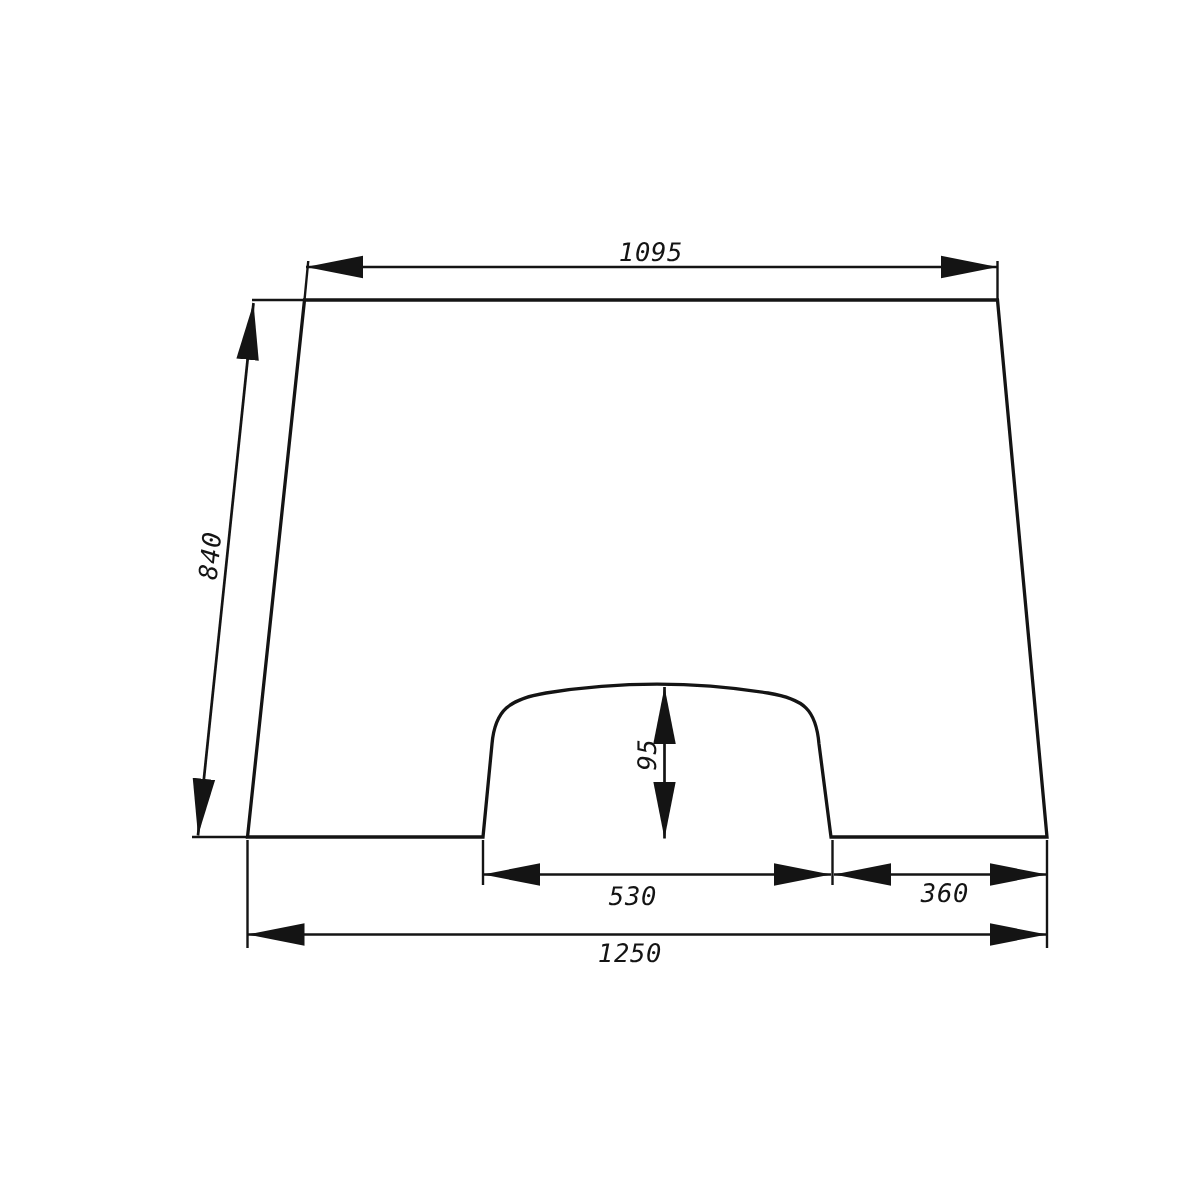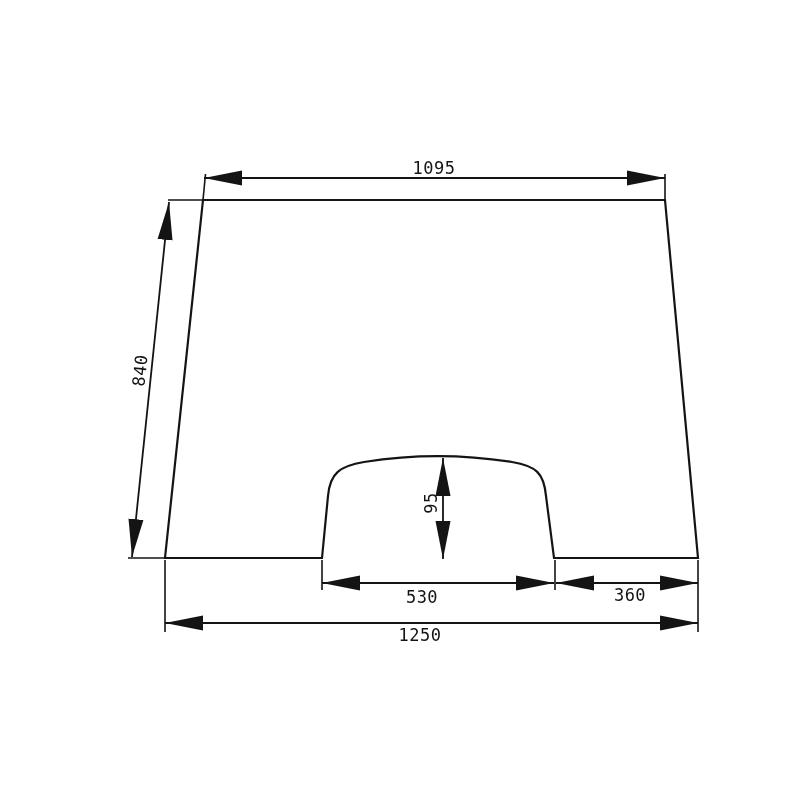--- a/index.html
+++ b/index.html
@@ -7,20 +7,21 @@
     padding: 0;
     width: 800px;
     height: 800px;
     background: #ffffff;
     overflow: hidden;
   }
   .drawing-stage {
     width: 800px;
     height: 800px;
     background: #ffffff;
+    font-style: italic;
   }
   svg {
     display: block;
   }
   .outline {
     fill: none;
     stroke: #141414;
     stroke-width: 2.2;
     stroke-linejoin: miter;
   }

